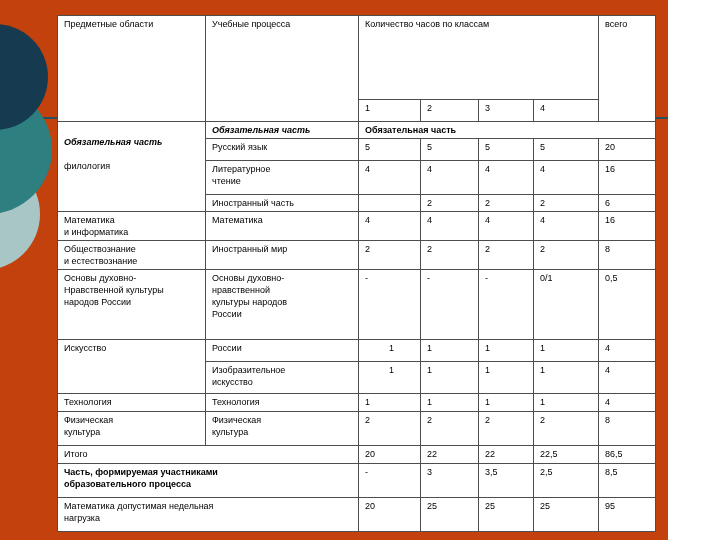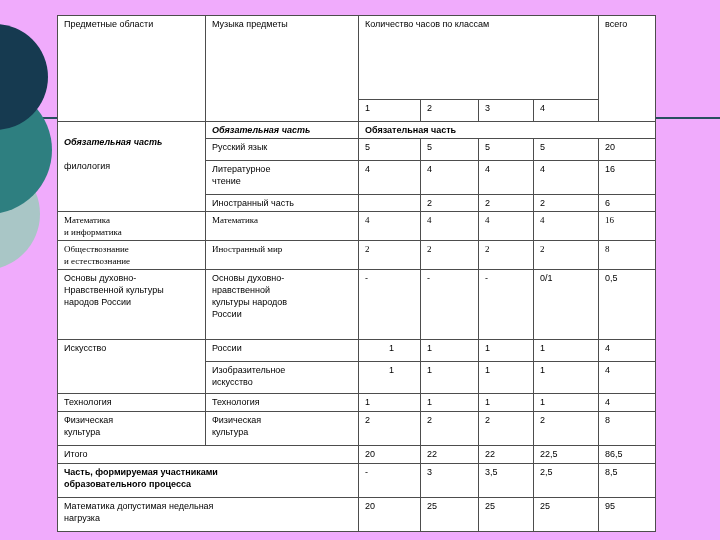--- a/index.html
+++ b/index.html
@@ -3,21 +3,21 @@
 <meta charset="utf-8">
 <style>
   * { margin:0; padding:0; box-sizing:border-box; }
   html,body { width:720px; height:540px; }
   body {
     font-family:"Liberation Sans","DejaVu Sans",sans-serif;
     background:#ffffff;
     position:relative;
     overflow:hidden;
   }
-  .slide { position:absolute; left:0; top:0; width:720px; height:540px; background:#f0abfc; overflow:hidden; }
+  .slide { position:absolute; left:0; top:0; width:668px; height:540px; background:#c2410c; overflow:hidden; }
 
   
   .circle { position:absolute; border-radius:50%; }
   .c-dark  { left:-58px; top:24px;  width:106px; height:106px; background:#163a50; z-index:3; }
   .c-teal  { left:-76px; top:86px;  width:128px; height:128px; background:#2e7f80; z-index:2; }
   .c-light { left:-72px; top:158px; width:112px; height:112px; background:#a9c6c6; z-index:1; }
   .hline { position:absolute; left:0; top:117px; width:720px; height:2px; background:#27505f; z-index:0; }
 
   
   table.curriculum {
@@ -34,21 +34,21 @@
     white-space:pre-line;
     overflow:hidden;
   }
   .center { }
   .b  { font-weight:bold; }
   .bi { font-weight:bold; font-style:italic; }
   .r  { text-align:right; padding-right:26px !important; }
   .blk { display:block; }
 
   tr.h84 { height:84px; } tr.h22 { height:22px; } tr.h16 { height:16px; }
-  tr.h28 { height:28px;font-family:Liberation Serif, serif; } tr.h34 { height:34px; } tr.h70 { height:70px; }
+  tr.h28 { height:28px; } tr.h34 { height:34px; } tr.h70 { height:70px; }
   tr.h32 { height:32px; } tr.h18 { height:18px;margin-top:16px; }
 </style>
 </head>
 <body>
 
 <div class="slide">
 
   <div class="circle c-light"></div>
   <div class="circle c-teal"></div>
   <div class="circle c-dark"></div>
@@ -61,21 +61,21 @@
       <col style="width:62px">
         <col style="width:58px">
         <col style="width:55px">
         <col style="width:65px">
       <col style="width:57px">
     </colgroup>
     <tbody>
 
       <tr class="h84">
         <td rowspan="2">Предметные области</td>
-        <td rowspan="2">Музыка предметы</td>
+        <td rowspan="2">Учебные процесса</td>
         <td colspan="4" class="center">Количество часов по классам</td>
         <td rowspan="2">всего</td>
       </tr>
 
       <tr class="h22">
         <td class="center">1</td>
         <td class="center">2</td>
         <td class="center">3</td>
         <td class="center">4</td>
       </tr>

